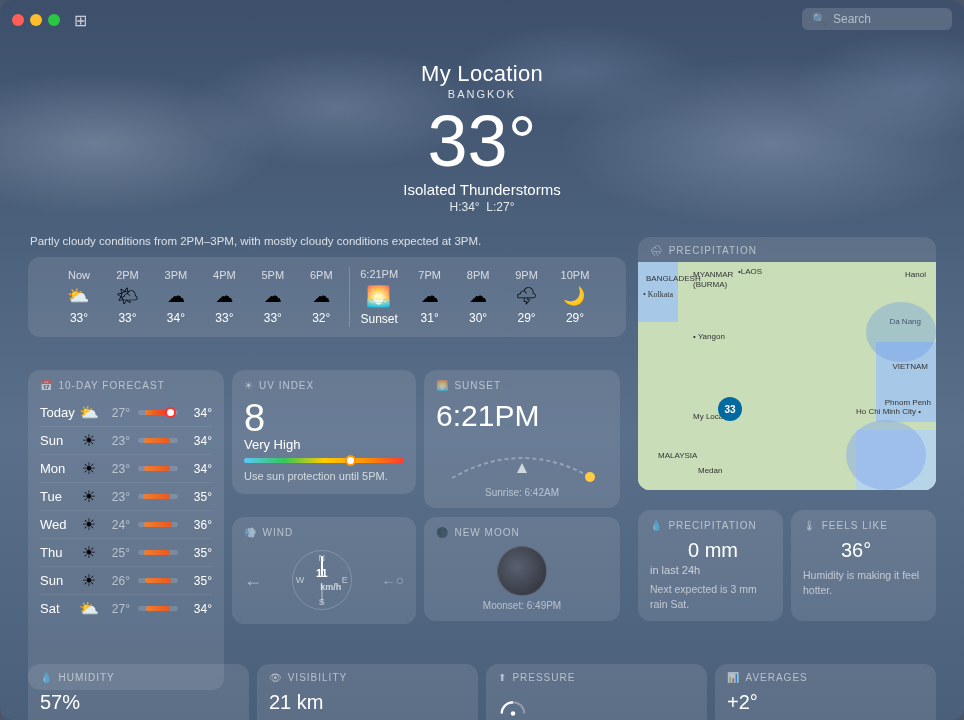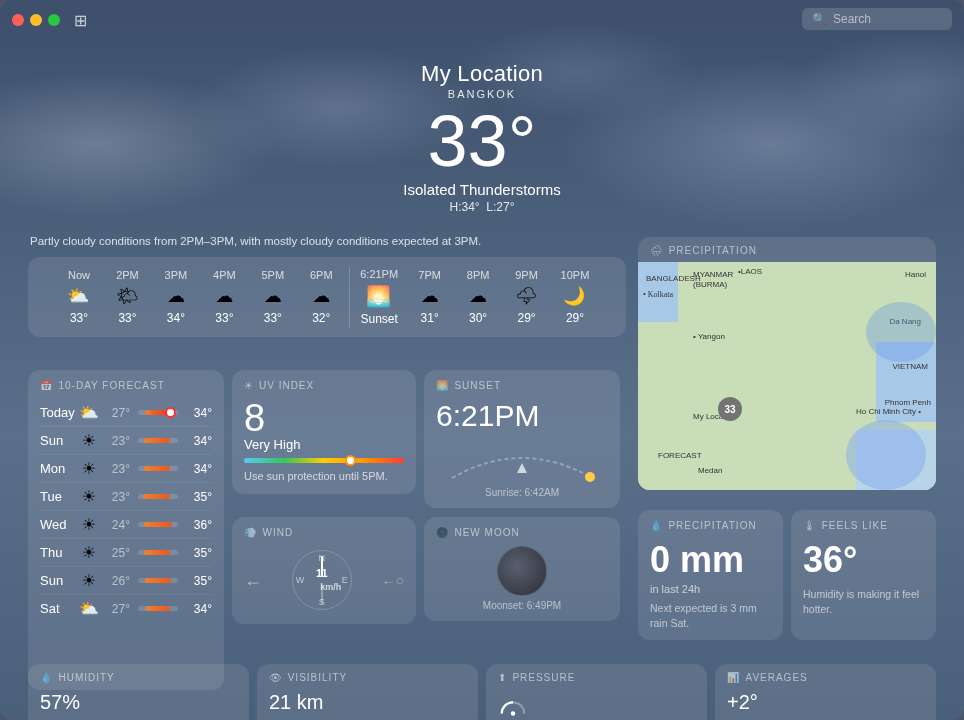--- a/index.html
+++ b/index.html
@@ -319,23 +319,24 @@
       margin: 4px auto;
       border: 1px solid rgba(255,255,255,0.15);
     }
     .moonset-label {
       font-size: 10px;
       color: rgba(255,255,255,0.55);
       text-align: center;
       margin-top: 4px;
     }
     .small-card-value {
-      font-size: 36px;
-      font-weight: 700;
-      color: white;
+      font-size: 20px;
+      font-weight: 400;
+      color: white;
+      margin-left: 38px;
     }
     .small-card-sub {
       font-size: 11px;
       color: rgba(255,255,255,0.65);
       margin-top: 2px;
     }
     .small-card-note {
       font-size: 10.5px;
       color: rgba(255,255,255,0.6);
       margin-top: 6px;
@@ -381,21 +382,21 @@
     .map-label {
       position: absolute;
       font-size: 8px;
       color: #333;
       white-space: nowrap;
     }
     .map-dot {
       position: absolute;
       width: 24px; height: 24px;
       border-radius: 50%;
-      background: #737373;
+      background: #0369a1;
       display: flex;
       align-items: center;
       justify-content: center;
       color: white;
       font-size: 10px;
       font-weight: 700;
     }
     .rain-patch {
       position: absolute;
       background: rgba(100,150,230,0.35);
@@ -719,21 +720,21 @@
     <div class="map-label" style="left:55px;top:8px;">MYANMAR</div>
     <div class="map-label" style="left:55px;top:18px;">(BURMA)</div>
     <div class="map-label" style="left:100px;top:5px;">•LAOS</div>
     <div class="map-label" style="right:10px;top:8px;">Hanoi</div>
     <div class="map-label" style="left:55px;top:70px;">• Yangon</div>
     <div class="map-label" style="right:15px;top:55px;">Da Nang</div>
     <div class="map-label" style="right:8px;top:100px;">VIETNAM</div>
     <div class="map-label" style="right:5px;top:120px;margin-top:16px;">Phnom Penh</div>
     <div class="map-label" style="left:55px;top:150px;">My Location</div>
     <div class="map-label" style="right:15px;top:145px;">Ho Chi Minh City •</div>
-    <div class="map-label" style="left:20px;bottom:30px;">FORECAST</div>
+    <div class="map-label" style="left:20px;bottom:30px;">MALAYSIA</div>
     <div class="map-label" style="left:60px;bottom:15px;">Medan</div>
 
     <div class="map-dot" style="left:80px;top:135px;">33</div>
 
     <div class="rain-patch" style="right:0;top:40px;width:70px;height:60px;"></div>
     <div class="rain-patch" style="right:10px;bottom:0;width:80px;height:70px;background:rgba(120,160,240,0.4);"></div>
   </div>
 </div>
 
 <div style="position:absolute;top:510px;right:28px;width:298px;display:flex;gap:8px;">

